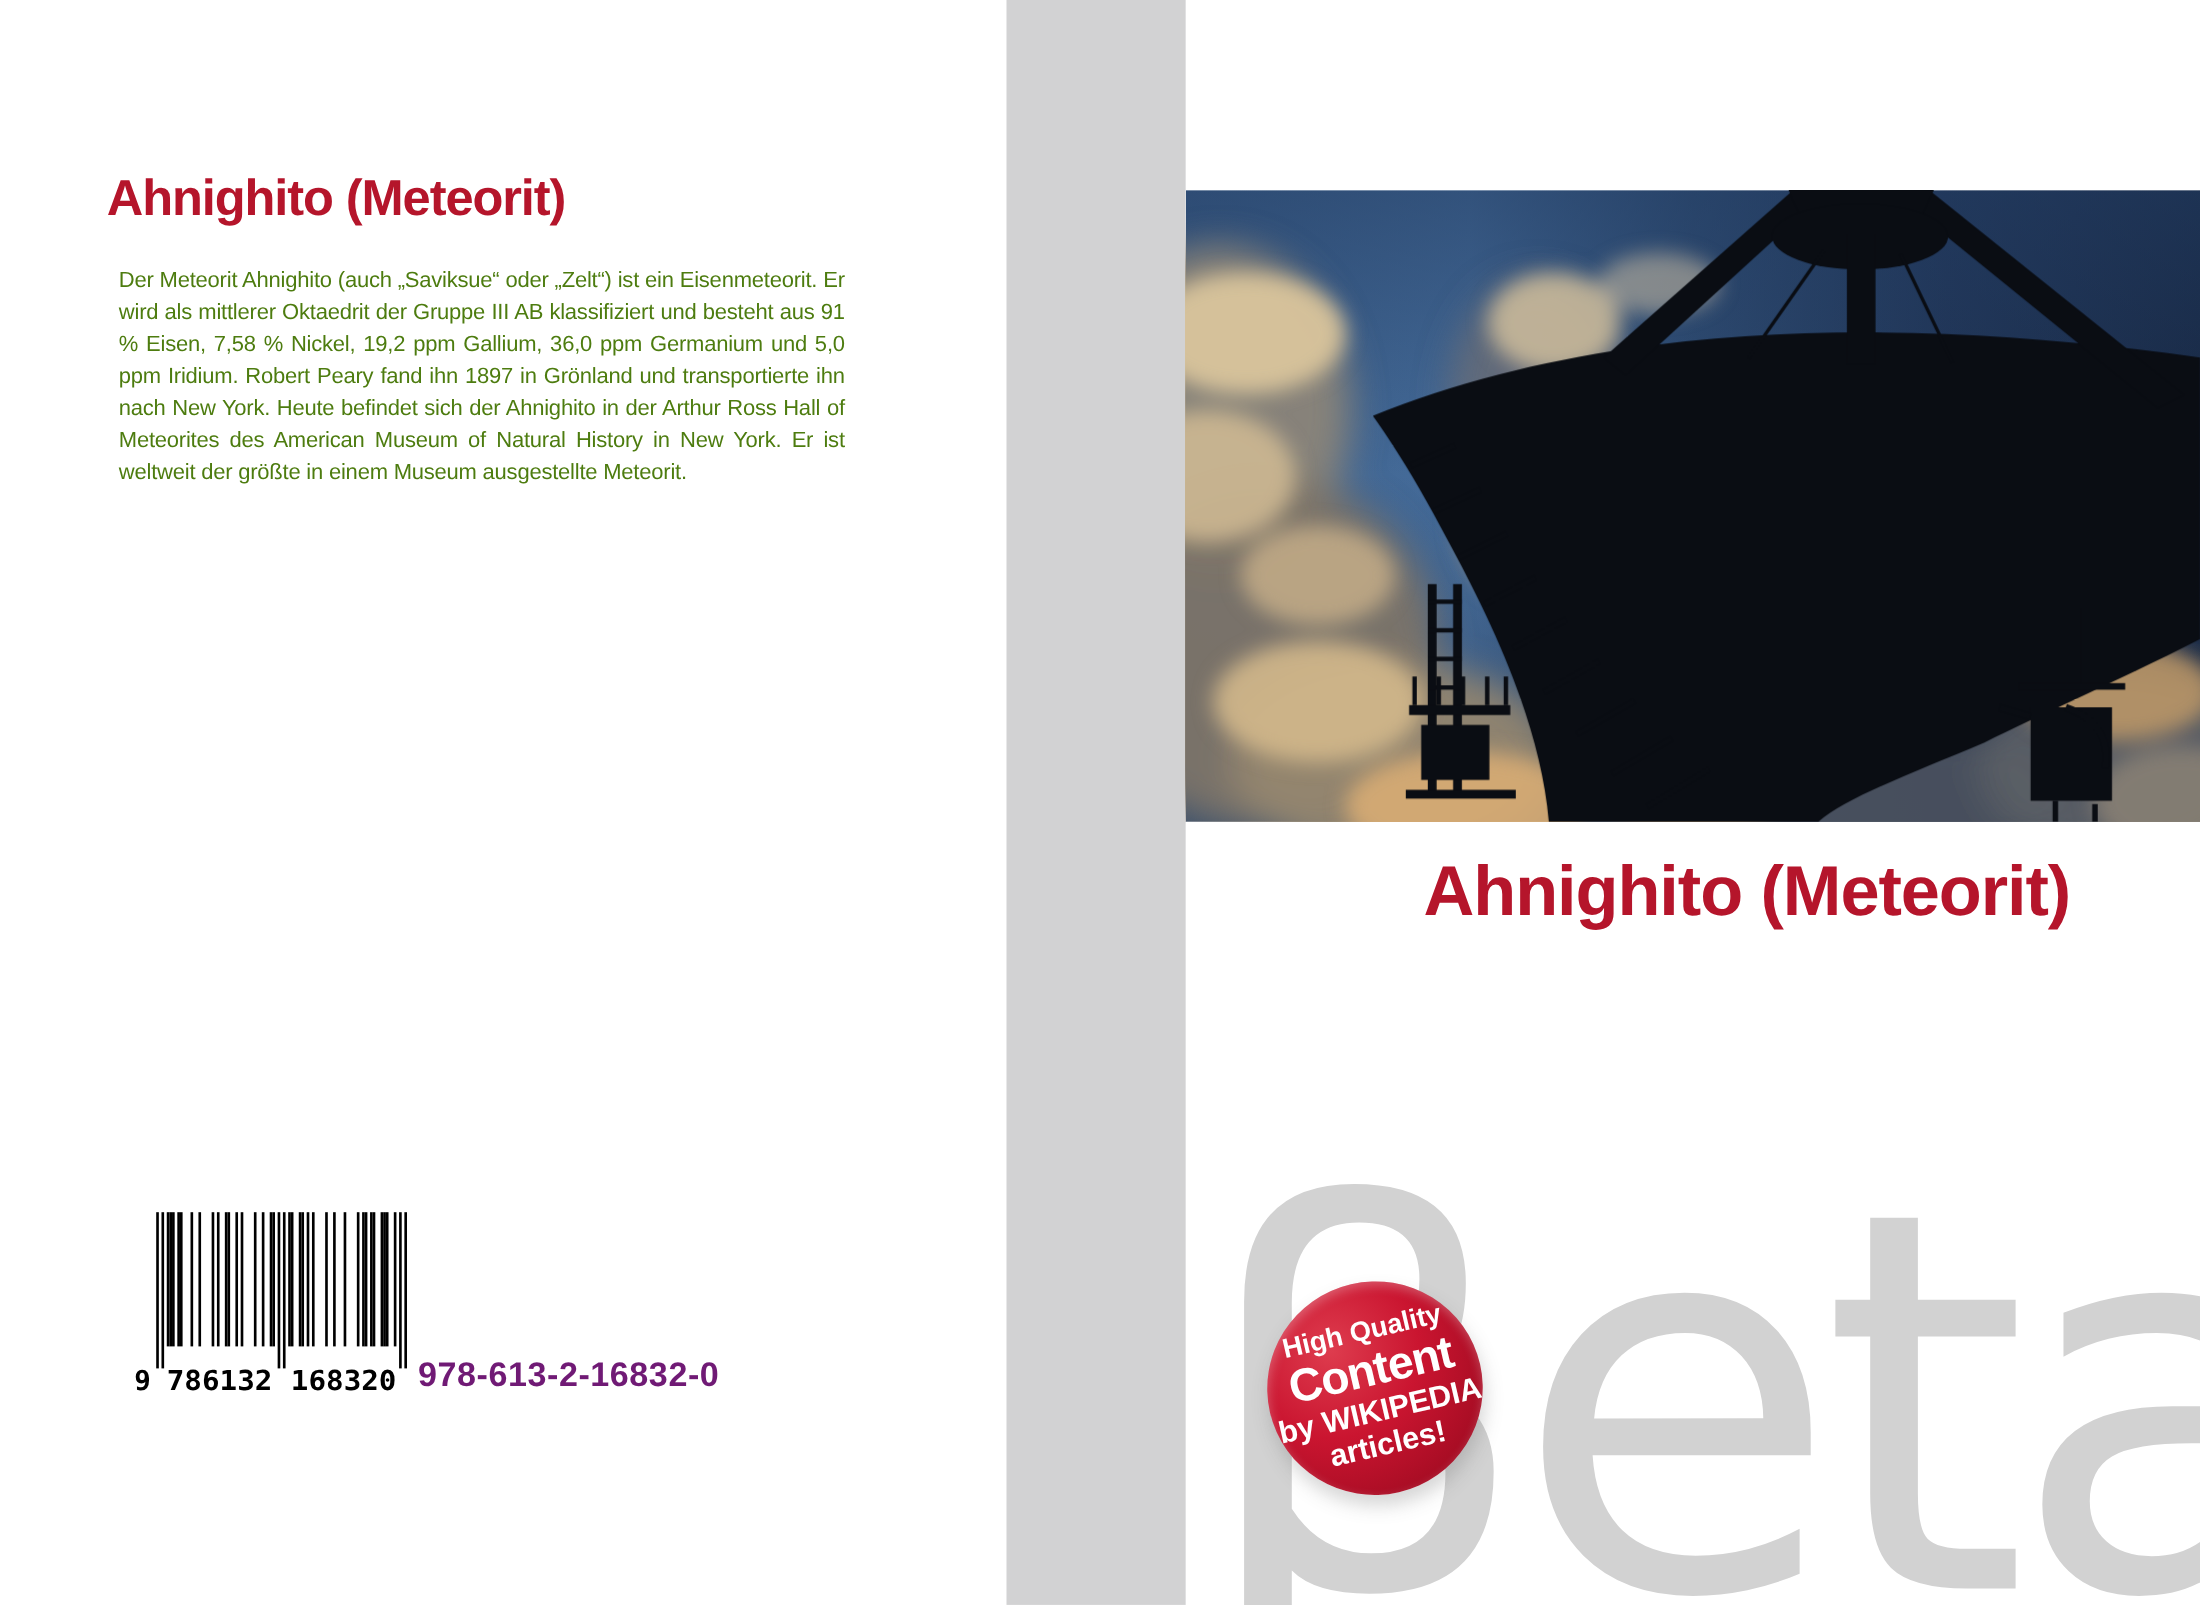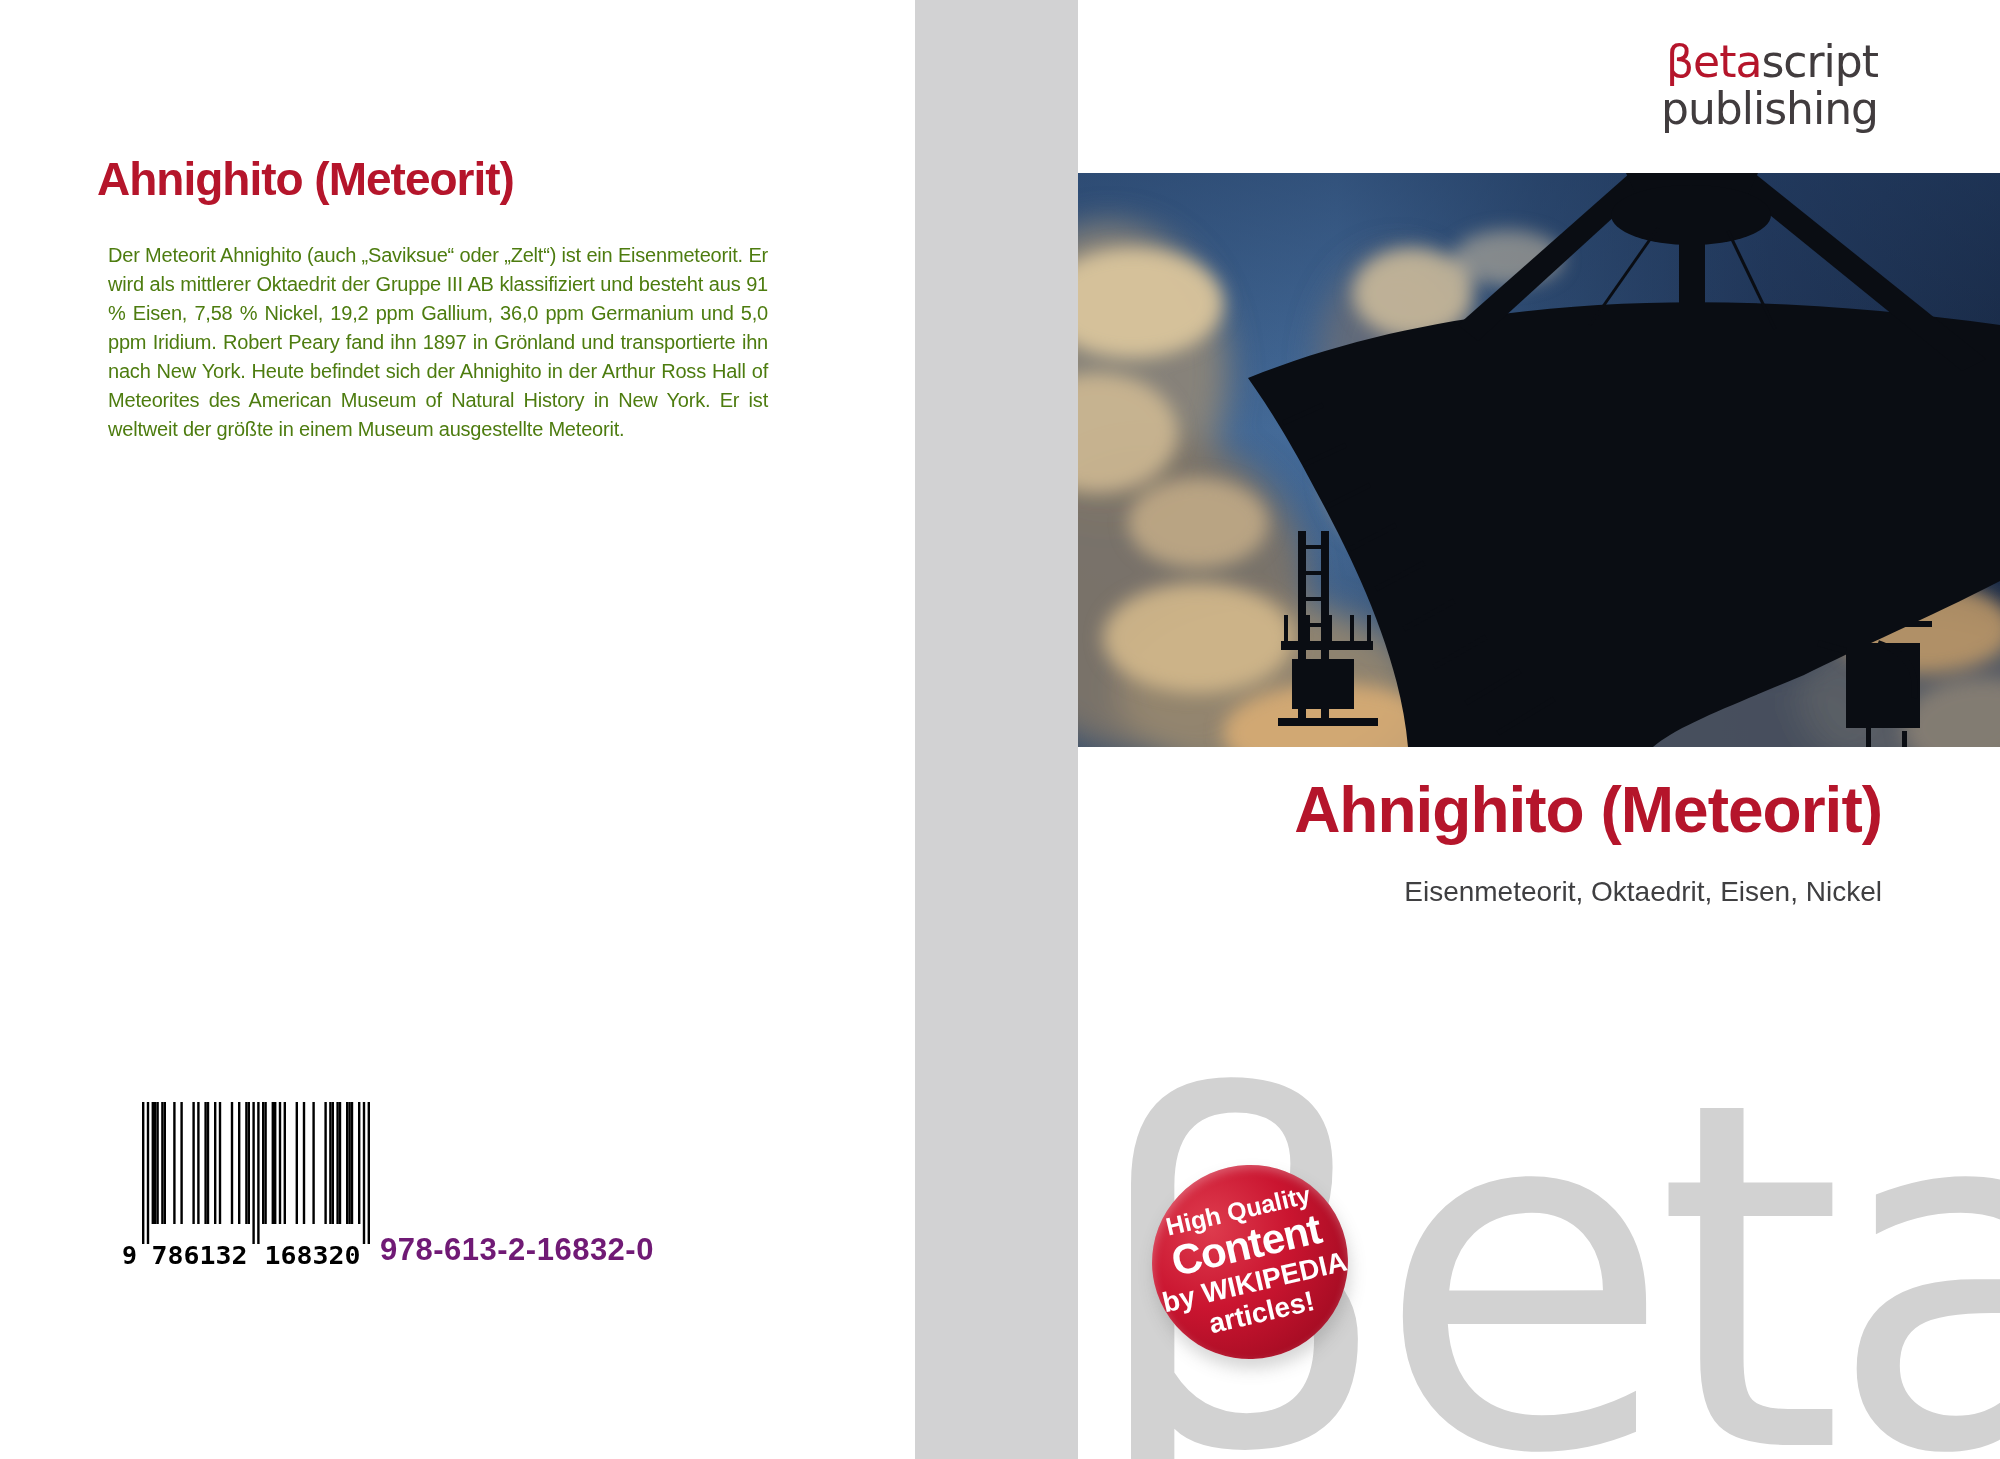--- a/index.html
+++ b/index.html
@@ -103,24 +103,20 @@
       <span class="isbn">978-613-2-16832-0</span>
     </div>
   </section>
 
   <div class="spine"></div>
 
   <section class="front-cover">
 
     <div class="watermark">βeta</div>
 
-    <div class="logo">
-      <div><span class="accent">βeta</span><span>script</span></div>
-      <div>publishing</div>
-    </div>
 
     <svg class="photo" viewBox="0 0 922 574" preserveAspectRatio="none">
       <defs>
         <linearGradient id="sky" x1="0" y1="0" x2="1" y2="0">
           <stop offset="0" stop-color="#3c5f8a"></stop>
           <stop offset="0.28" stop-color="#466d9b"></stop>
           <stop offset="0.5" stop-color="#2f4c72"></stop>
           <stop offset="0.75" stop-color="#203455"></stop>
           <stop offset="1" stop-color="#182843"></stop>
         </linearGradient>
@@ -213,21 +209,20 @@
           <path d="M420,560 L476,526"></path>
         </g>
 
         <path d="M740,470 L768,478" stroke-width="6"></path>
         <path d="M800,470 C830,480 840,500 836,525" stroke-width="6"></path>
         <path d="M812,380 L812,448" stroke-width="4"></path>
       </g>
     </svg>
 
     <h2 class="front-title">Ahnighito (Meteorit)</h2>
-    <div class="front-subtitle">Eisenmeteorit, Oktaedrit, Eisen, Nickel</div>
 
     <div class="badge">
       <span class="b1">High Quality</span>
       <span class="b2">Content</span>
       <span class="b3">by WIKIPEDIA</span>
       <span class="b4">articles!</span>
     </div>
 
   </section>
 </div>

